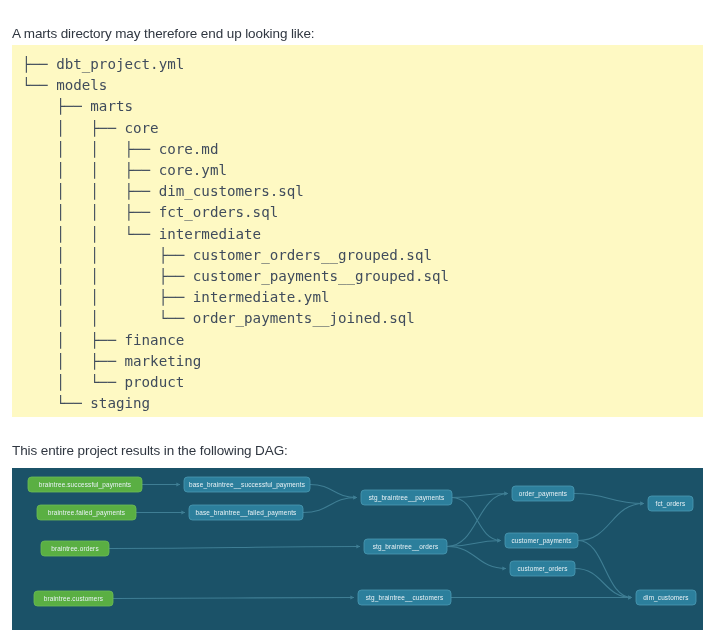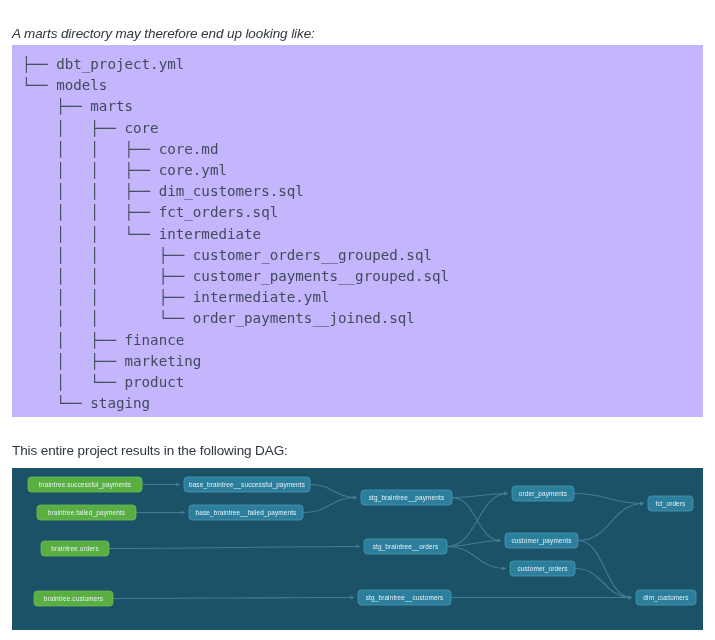--- a/index.html
+++ b/index.html
@@ -18,34 +18,33 @@
   .para {
     font-size: 13.5px;
     line-height: 18px;
     color: #2f3640;
     letter-spacing: -0.1px;
   }
   #intro-text {
     position: absolute;
     left: 12px;
     top: 11px;
-    font-style: italic;
   }
   #dag-text {
     position: absolute;
     left: 12px;
     top: 428px;
   }
   #code-block {
     position: absolute;
     left: 12px;
     top: 45px;
     width: 691px;
     height: 372px;
-    background: #c4b5fd;
+    background: #fef9c3;
     box-sizing: border-box;
     padding: 9px 0 0 10px;
     overflow: hidden;
   }
   #tree {
     font-family: "DejaVu Sans Mono", monospace;
     font-size: 14.2px;
     line-height: 21.2px;
     color: #404c5c;
     white-space: pre;

